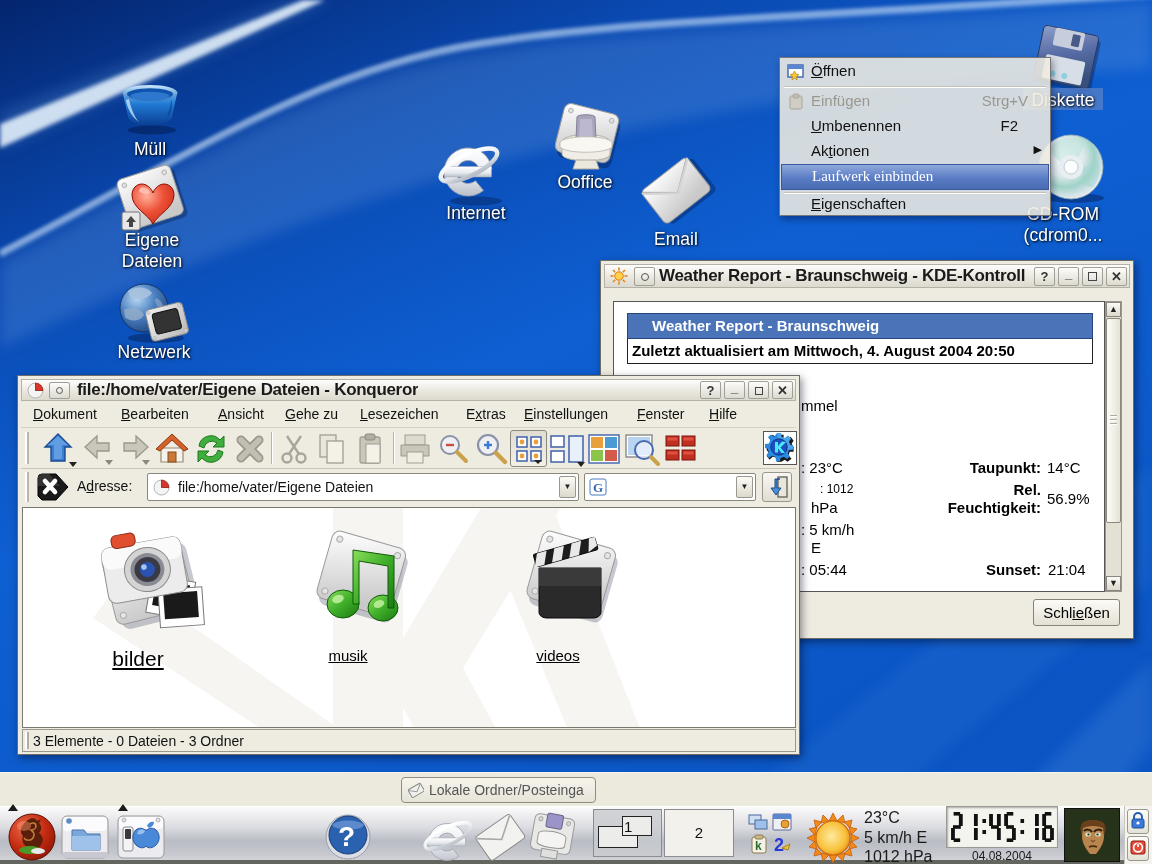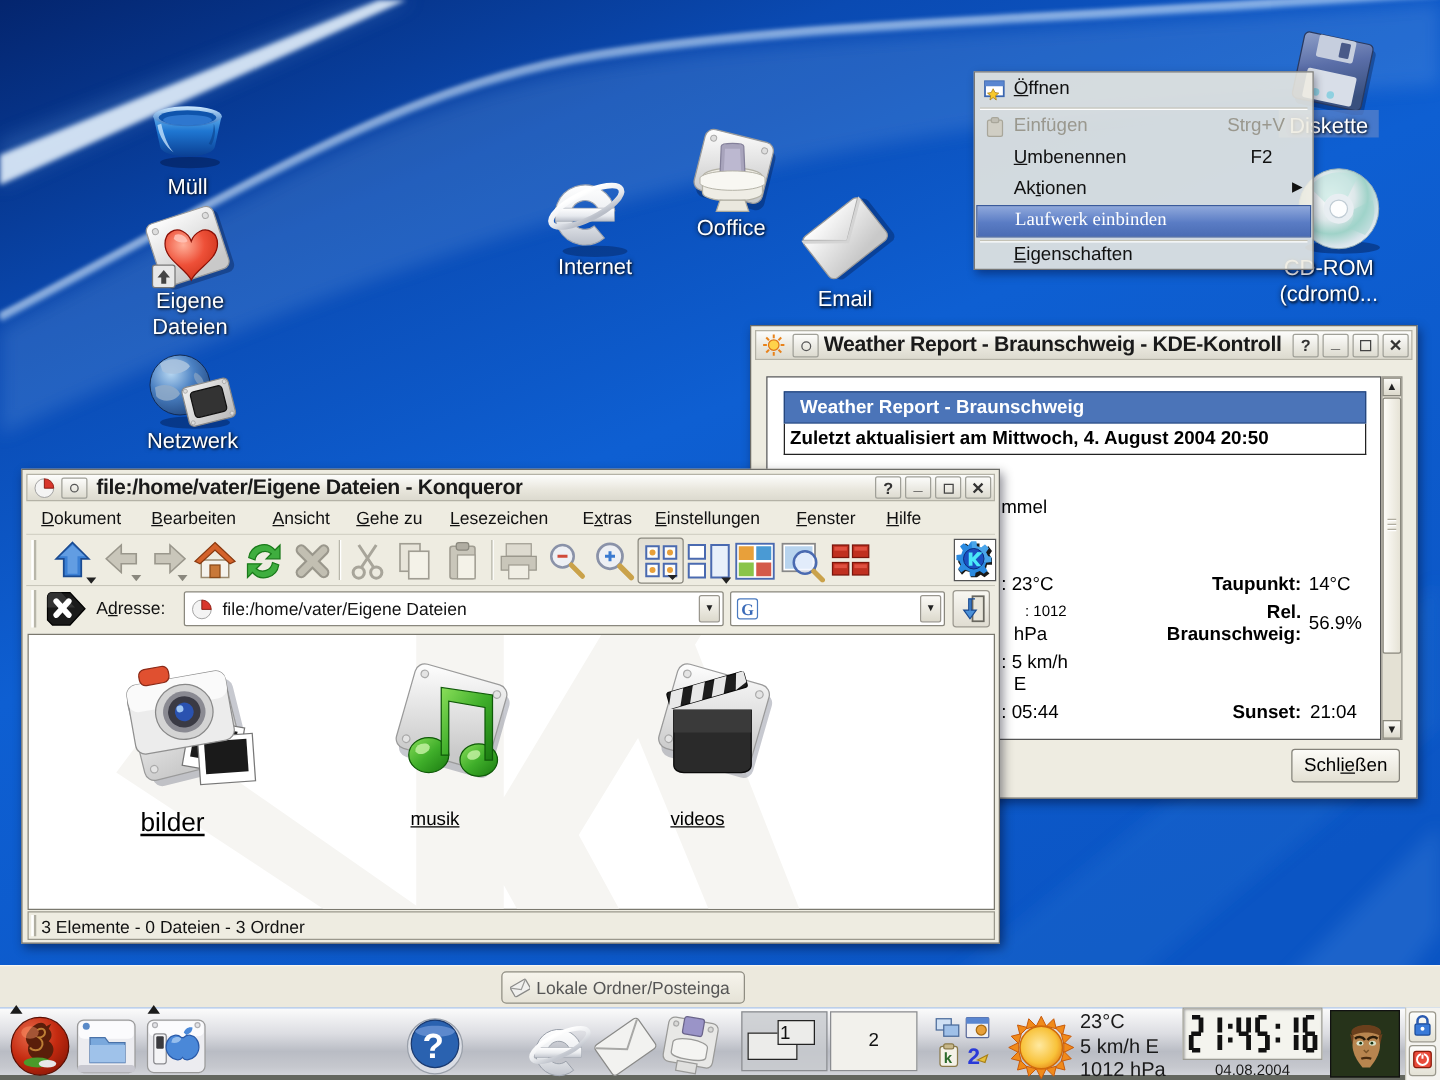--- a/index.html
+++ b/index.html
@@ -236,30 +236,30 @@
     <div class="kbtn" style="margin-left:6px;"><span style="display:inline-block;width:8px;height:8px;border:1.4px solid #555;border-radius:50%;"></span></div>
     <div class="ktext" style="margin-left:4px;">Weather Report - Braunschweig - KDE-Kontroll</div>
     <div style="flex:1"></div>
     <div class="kbtn">?</div>
       <div class="kbtn" style="line-height:12px;">_</div>
     <div class="kbtn"><span style="display:inline-block;width:9px;height:9px;border:1.5px solid #444;"></span></div>
     <div class="kbtn" style="margin-right:2px;">✕</div>
   </div>
 
   <div class="abs" style="left:12px;top:40px;width:492px;height:291px;background:#fff;border:1px solid #555;"></div>
-  <div class="abs" style="left:26px;top:52px;width:466px;height:26px;background:#4b74b8;border:1px solid #26477e;color:#fff;font-weight:bold;font-size:15px;line-height:24px;padding-left:12px;">Weather Report - Braunschweig</div>
+  <div class="abs" style="left:26px;top:52px;width:466px;height:26px;background:#4b74b8;border:1px solid #26477e;color:#fff;font-weight:bold;font-size:15px;line-height:24px;padding-left:24px;">Weather Report - Braunschweig</div>
   <div class="abs" style="left:26px;top:78px;width:466px;height:25px;background:#fff;border:1px solid #222;border-top:none;color:#000;font-weight:bold;font-size:15px;line-height:23px;padding-left:4px;">Zuletzt aktualisiert am Mittwoch, 4. August 2004 20:50</div>
   <div class="abs" style="left:200px;top:136px;font-size:15px;color:#000;">mmel</div>
   <div class="abs" style="left:200px;top:198px;font-size:15px;color:#000;">: 23°C</div>
   <div class="abs" style="left:290px;top:198px;width:150px;text-align:right;font-size:15px;font-weight:bold;color:#000;">Taupunkt:</div>
   <div class="abs" style="left:446px;top:198px;font-size:15px;color:#000;">14°C</div>
   <div class="abs" style="left:200px;top:221px;font-size:12px;color:#000000;margin-left:19px;">: 1012</div>
   <div class="abs" style="left:210px;top:238px;font-size:15px;color:#000;">hPa</div>
   <div class="abs" style="left:290px;top:220px;width:150px;text-align:right;font-size:15px;font-weight:bold;color:#000;">Rel.</div>
-  <div class="abs" style="left:290px;top:238px;width:150px;text-align:right;font-size:15px;font-weight:bold;color:#000;">Braunschweig:</div>
+  <div class="abs" style="left:290px;top:238px;width:150px;text-align:right;font-size:15px;font-weight:bold;color:#000;">Feuchtigkeit:</div>
   <div class="abs" style="left:446px;top:229px;font-size:15px;color:#000;">56.9%</div>
   <div class="abs" style="left:200px;top:260px;font-size:15px;color:#000;">: 5 km/h</div>
   <div class="abs" style="left:210px;top:278px;font-size:15px;color:#000;">E</div>
   <div class="abs" style="left:200px;top:300px;font-size:15px;color:#000;">: 05:44</div>
   <div class="abs" style="left:290px;top:300px;width:150px;text-align:right;font-size:15px;font-weight:bold;color:#000;">Sunset:</div>
   <div class="abs" style="left:447px;top:300px;font-size:15px;color:#000;">21:04</div>
 
   <div class="abs" style="left:504px;top:40px;width:17px;height:291px;background:#e4e1d4;border:1px solid #9a9890;">
     <div class="abs" style="left:0;top:0;width:15px;height:15px;background:linear-gradient(#fbfaf6,#dcd9cc);border:1px solid #8a887e;text-align:center;line-height:13px;font-size:9px;color:#222;">▲</div>
     <div class="abs" style="left:0;top:16px;width:15px;height:205px;background:linear-gradient(90deg,#fdfcf8,#e6e3d6);border:1px solid #8a887e;border-radius:2px;">

